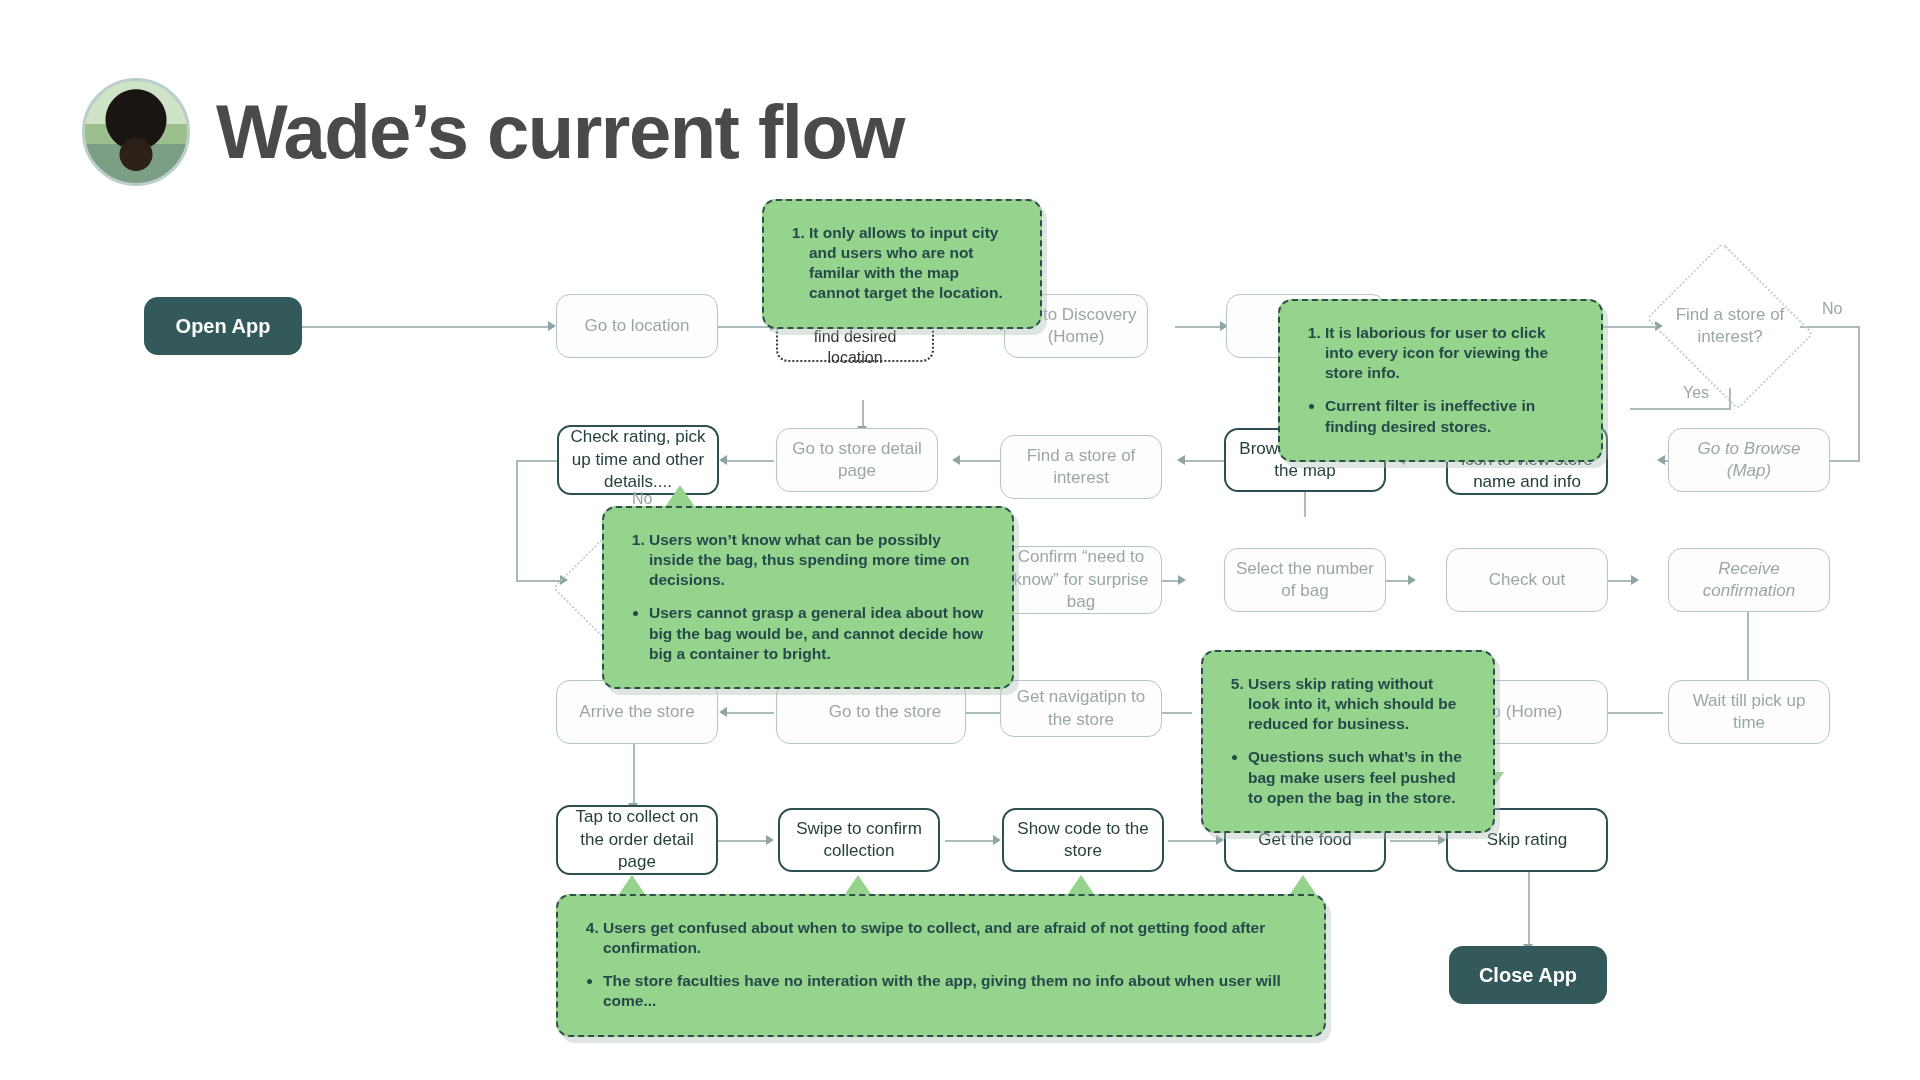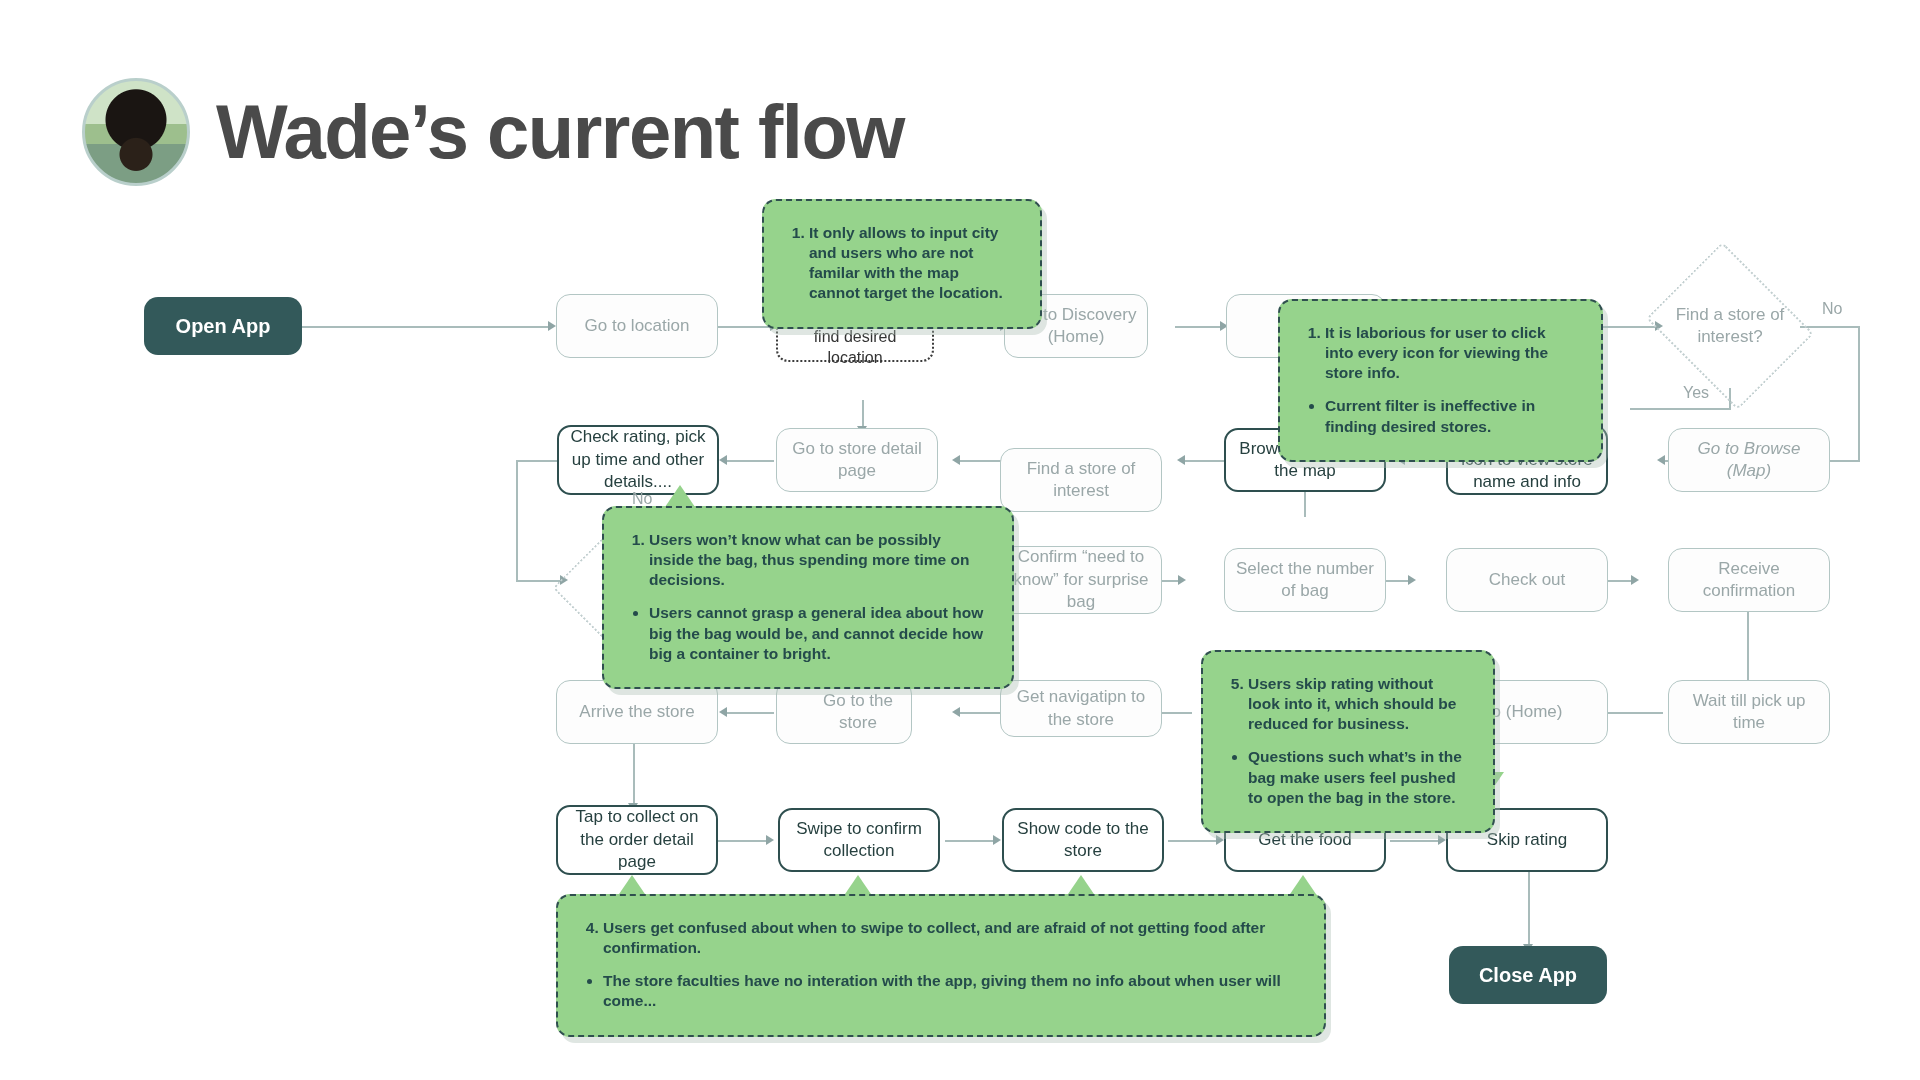--- a/index.html
+++ b/index.html
@@ -182,46 +182,46 @@
     <div class="dtext">Find a store of interest?</div>
   </div>
 
   <div class="edge-label" style="left:1822px; top:300px;">No</div>
   <div class="edge-label" style="left:1683px; top:384px;">Yes</div>
 
   <div class="node solid" style="left:557px; top:425px; width:162px; height:70px;">Check rating, pick up time and other details....</div>
 
   <div class="node ghost" style="left:776px; top:428px; width:162px; height:64px;">Go to store detail page</div>
 
-  <div class="node ghost" style="left:1000px; top:448px; width:162px; height:64px;">Find a store of interest</div>
+  <div class="node ghost" style="left:1000px; top:435px; width:162px; height:64px;">Find a store of interest</div>
 
   <div class="node solid" style="left:1224px; top:428px; width:162px; height:64px;">Browse stores on the map</div>
 
   <div class="node solid" style="left:1446px; top:425px; width:162px; height:70px;">Click on every icon to view store name and info</div>
 
   <div class="node ghost" style="left:1668px; top:428px; width:162px; height:64px;font-style:italic;">Go to Browse (Map)</div>
 
   <div class="edge-label" style="left:632px; top:490px;">No</div>
 
   <div class="diamond" style="left:570px; top:545px; width:120px; height:100px;">
     <div class="dshape"></div>
     <div class="dtext">Wan</div>
   </div>
 
   <div class="node ghost" style="left:1000px; top:546px; width:162px; height:68px;">Confirm “need to know” for surprise bag</div>
 
   <div class="node ghost" style="left:1224px; top:548px; width:162px; height:64px;">Select the number of bag</div>
 
   <div class="node ghost" style="left:1446px; top:548px; width:162px; height:64px;">Check out</div>
 
-  <div class="node ghost" style="left:1668px; top:548px; width:162px; height:64px;">Receive confirmation</div>
+  <div class="node ghost" style="left:1668px; top:548px; width:162px; height:64px;font-style:italic;">Receive confirmation</div>
 
   <div class="node ghost" style="left:556px; top:680px; width:162px; height:64px;">Arrive the store</div>
 
-  <div class="node ghost" style="left:776px; top:680px; width:136px; height:64px;padding-left:38px;">Go to the store</div>
+  <div class="node ghost" style="left:776px; top:680px; width:190px; height:64px;padding-left:38px;">Go to the store</div>
 
   <div class="node ghost" style="left:1000px; top:680px; width:162px; height:57px;">Get navigatipn to the store</div>
 
   <div class="node ghost" style="left:1446px; top:680px; width:162px; height:64px;">o (Home)</div>
 
   <div class="node ghost" style="left:1668px; top:680px; width:162px; height:64px;">Wait till pick up time</div>
 
   <div class="node solid" style="left:556px; top:805px; width:162px; height:70px;">Tap to collect on the order detail page</div>
 
   <div class="node solid" style="left:778px; top:808px; width:162px; height:64px;">Swipe to confirm collection</div>

